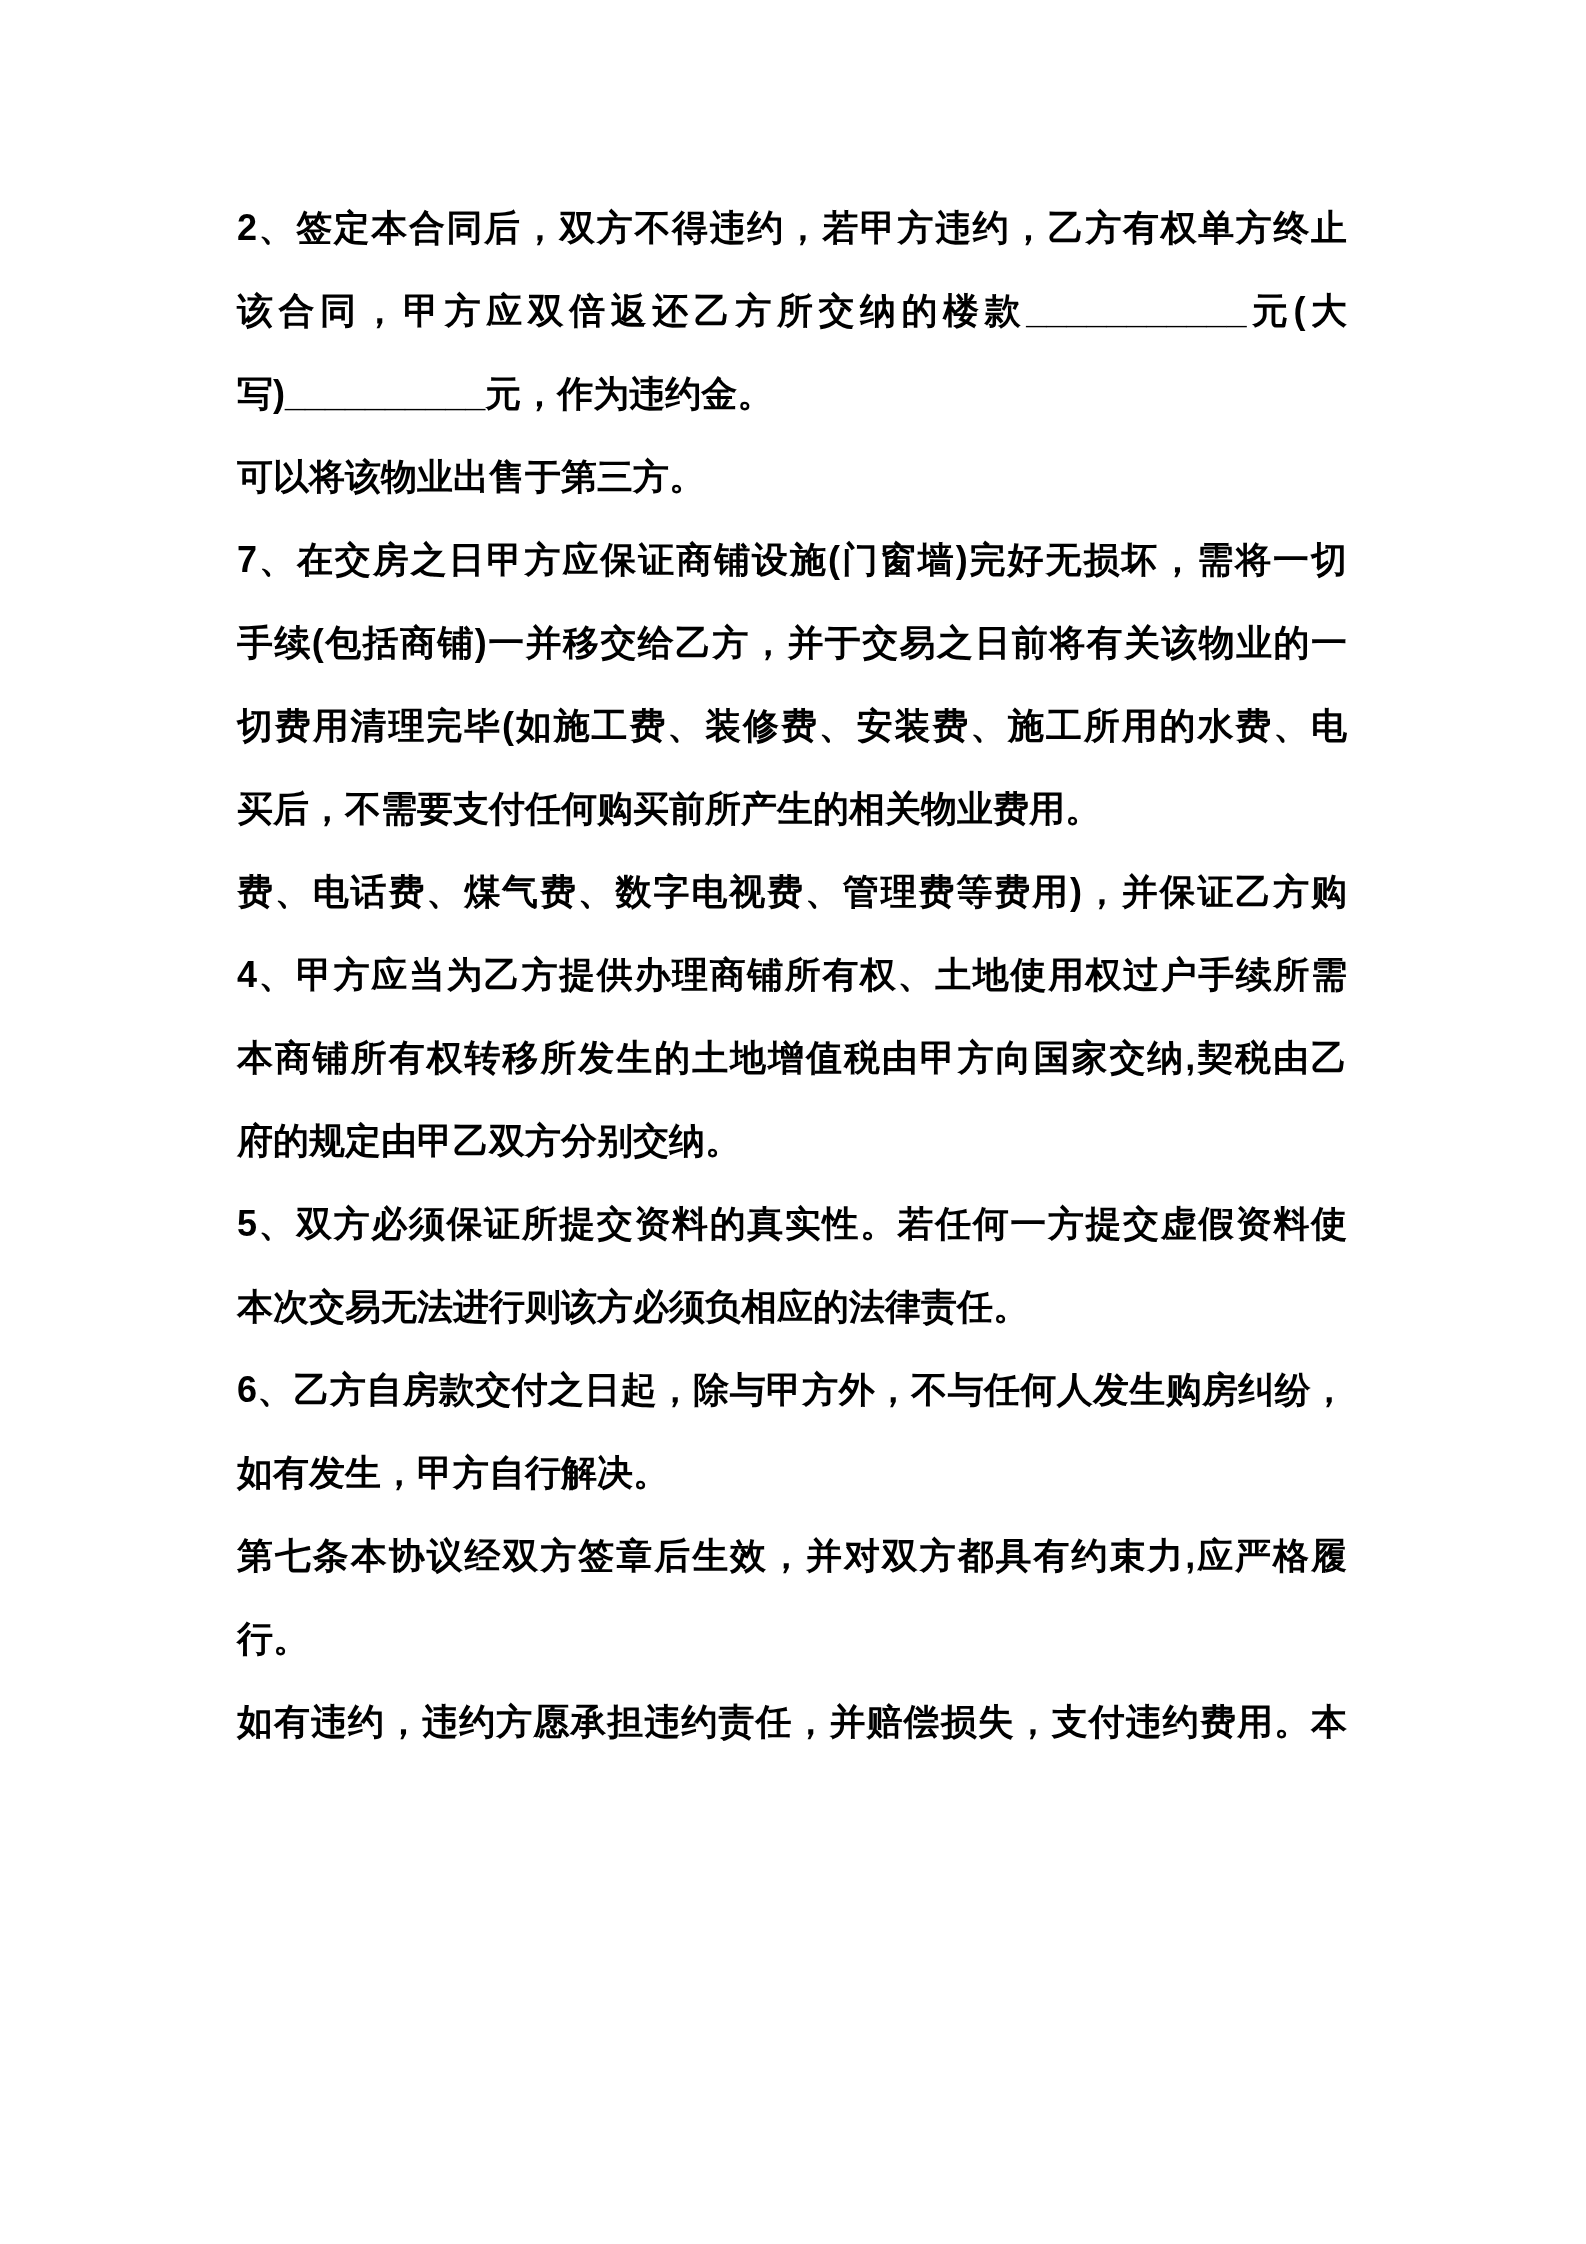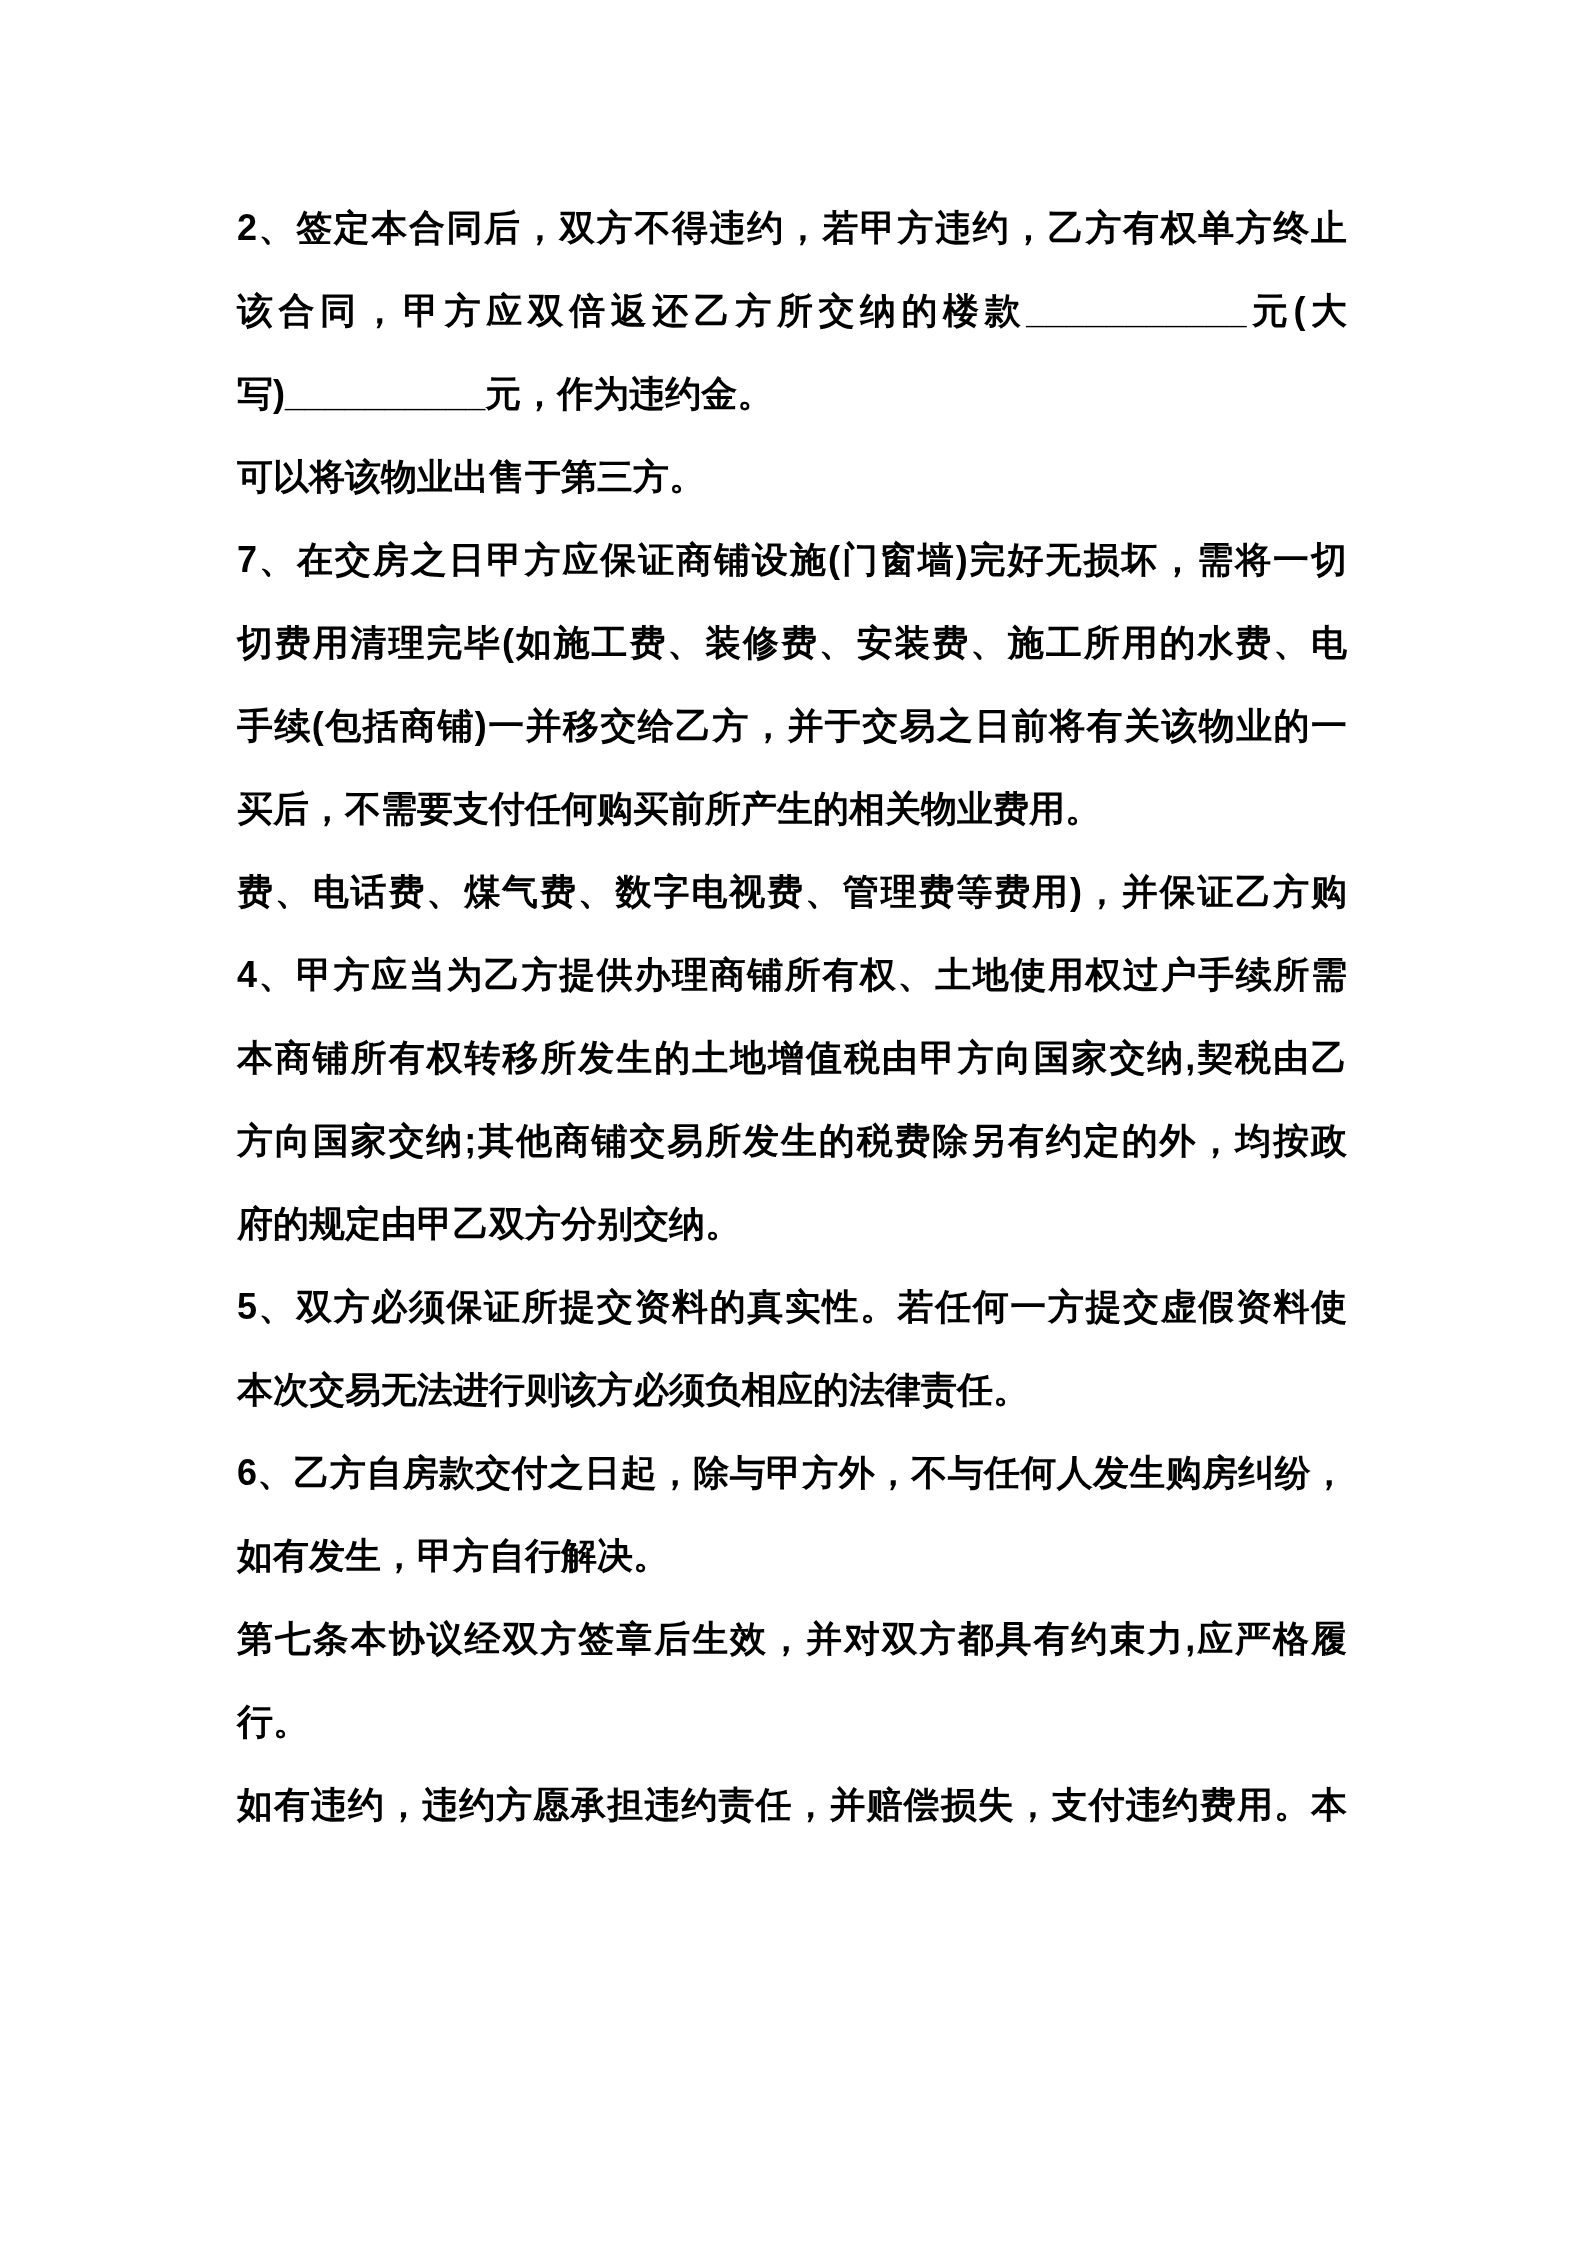--- a/index.html
+++ b/index.html
@@ -42,27 +42,26 @@
 </head>
 <body style="background: rgb(255, 255, 255);">
 
 <div class="page">
   <div class="text-block" style="color: rgb(0, 0, 0);">
       <div class="line">2、签定本合同后，双方不得违约，若甲方违约，乙方有权单方终止</div>
       <div class="line">该合同，甲方应双倍返还乙方所交纳的楼款___________元(大</div>
       <div class="line para-end">写)__________元，作为违约金。</div>
       <div class="line para-end">可以将该物业出售于第三方。</div>
       <div class="line">7、在交房之日甲方应保证商铺设施(门窗墙)完好无损坏，需将一切</div>
+      <div class="line">手续(包括商铺)一并移交给乙方，并于交易之日前将有关该物业的一</div>
       <div class="line">切费用清理完毕(如施工费、装修费、安装费、施工所用的水费、电</div>
-      <div class="line">手续(包括商铺)一并移交给乙方，并于交易之日前将有关该物业的一</div>
       <div class="line para-end">买后，不需要支付任何购买前所产生的相关物业费用。</div>
       <div class="line">费、电话费、煤气费、数字电视费、管理费等费用)，并保证乙方购</div>
       <div class="line">4、甲方应当为乙方提供办理商铺所有权、土地使用权过户手续所需</div>
       <div class="line">本商铺所有权转移所发生的土地增值税由甲方向国家交纳,契税由乙</div>
-      <div class="line">方向国家交纳;其他商铺交易所发生的税费除另有约定的外，均按政</div>
       <div class="line para-end">府的规定由甲乙双方分别交纳。</div>
       <div class="line">5、双方必须保证所提交资料的真实性。若任何一方提交虚假资料使</div>
       <div class="line para-end">本次交易无法进行则该方必须负相应的法律责任。</div>
       <div class="line">6、乙方自房款交付之日起，除与甲方外，不与任何人发生购房纠纷，</div>
       <div class="line para-end">如有发生，甲方自行解决。</div>
       <div class="line">第七条本协议经双方签章后生效，并对双方都具有约束力,应严格履</div>
       <div class="line para-end">行。</div>
       <div class="line">如有违约，违约方愿承担违约责任，并赔偿损失，支付违约费用。本</div>
     </div>
 </div>

